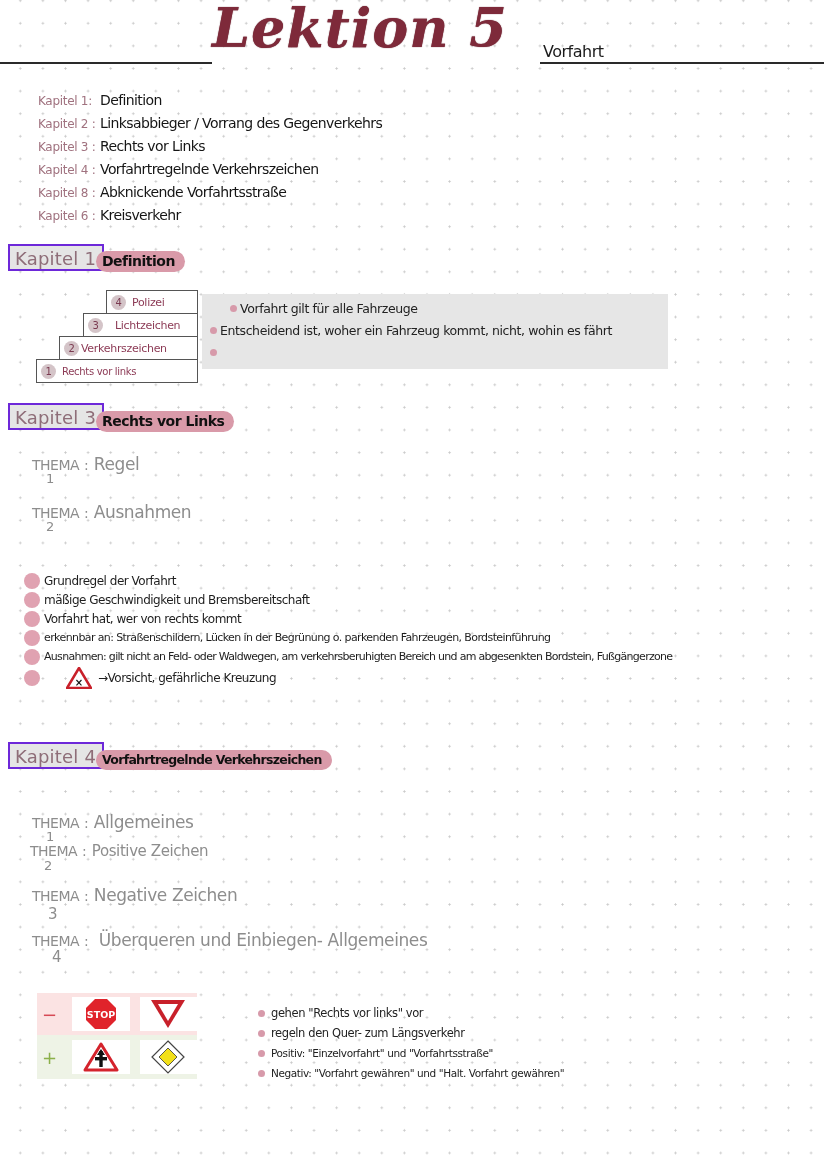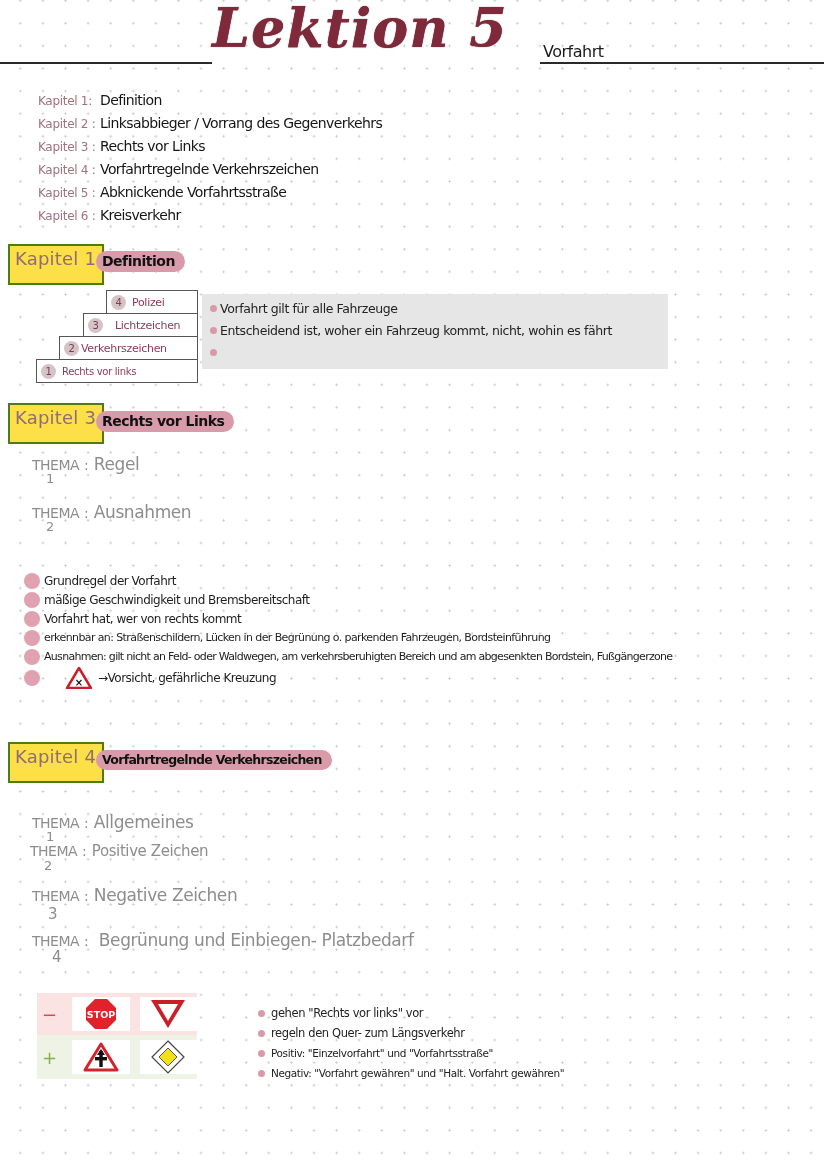--- a/index.html
+++ b/index.html
@@ -21,40 +21,40 @@
       text-shadow: 0 0 1px #5e1c28;
     }
     .title-sub { position: absolute; left: 543px; top: 42px; font-size: 16px; color: #1b1b1b; letter-spacing: -0.5px; }
     
     .toc { position: absolute; left: 38px; top: 92px; }
     .toc-row { height: 23px; display: flex; align-items: baseline; white-space: nowrap; }
     .toc-label { color: #a0727f; font-size: 12px; width: 62px; letter-spacing: -0.3px; }
     .toc-text { font-size: 14px; color: #151515; letter-spacing: -0.6px; }
     
     .chap-box {
-      position: absolute; border: 2px solid #4d7c0f; color: #8e6d78;
-      font-size: 18px; padding: 2px 6px 14px 5px; background: #fde047; letter-spacing: 0.2px;
+      position: absolute; border: 2px solid #6d28d9; color: #8e6d78;
+      font-size: 18px; padding: 2px 6px 0 5px; background: #e5e5e5; letter-spacing: 0.2px;
     }
     .chap-pill {
       position: absolute; background: #d99aa9; color: #111; border-radius: 12px;
       font-size: 14px; padding: 2px 10px 3px 6px; letter-spacing: -0.5px; font-weight: bold;
     }
     
     .stair {
       position: absolute; height: 22px; border: 1.5px solid #555; background: #fff;
       display: flex; align-items: center; font-size: 11px; color: #8c3a55; letter-spacing: -0.3px;
     }
     .num-dot {
       display: inline-block; width: 15px; height: 15px; border-radius: 50%;
       background: #d4c4c8; color: #7a3a50; font-size: 10px; text-align: center; line-height: 15px;
       margin: 0 6px 0 4px;
     }
     .gray-box { position: absolute; left: 202px; top: 294px; width: 466px; height: 75px; background: #e6e6e6; }
     .gray-box .row { display: flex; align-items: center; height: 22px; font-size: 12.5px; color: #222; letter-spacing: -0.4px; white-space: nowrap; padding-left: 8px; }
-    .gray-box .row:first-child { margin-top: 3px; }
+    .gray-box .row:first-child { margin-top: 3px; margin-left: 20px; }
     .small-dot { width: 7px; height: 7px; border-radius: 50%; background: #d79aaa; margin-right: 3px; display: inline-block; }
     
     .thema { position: absolute; color: #8d8d8d; white-space: nowrap; text-align: right; }
     .thema .kw { font-size: 14px; letter-spacing: -0.5px; }
     .thema .colon { margin: 0 5px; font-size: 14px; }
     .thema .val { font-size: 17px; letter-spacing: -0.4px; }
     .thema .num { position: absolute; left: 14px; top: 17px; font-size: 13px; }
     
     .blist { position: absolute; left: 24px; top: 571px; }
     .blist .row { display: flex; align-items: center; height: 19px; white-space: nowrap; }
@@ -91,21 +91,21 @@
     </div>
   <div class="toc-row">
       <span class="toc-label">Kapitel 3 :</span>
       <span class="toc-text">Rechts vor Links</span>
     </div>
   <div class="toc-row">
       <span class="toc-label">Kapitel 4 :</span>
       <span class="toc-text">Vorfahrtregelnde Verkehrszeichen</span>
     </div>
   <div class="toc-row">
-      <span class="toc-label">Kapitel 5 :</span>
+      <span class="toc-label">Kapitel 8 :</span>
       <span class="toc-text">Abknickende Vorfahrtsstraße</span>
     </div>
   <div class="toc-row">
       <span class="toc-label">Kapitel 6 :</span>
       <span class="toc-text">Kreisverkehr</span>
     </div>
 </div>
 
 <div class="chap-box" style="left:8px;top:244px;">Kapitel 1</div>
 <div class="chap-pill" style="left:96px;top:251px;">Definition</div>
@@ -195,21 +195,21 @@
 </div>
 <div class="thema" style="left:30px;top:841px;">
   <span class="kw">THEMA</span><span class="colon">:</span><span class="val" style="font-size:15px">Positive Zeichen</span>
   <span class="num">2</span>
 </div>
 <div class="thema" style="left:32px;top:885px;">
   <span class="kw">THEMA</span><span class="colon">:</span><span class="val">Negative Zeichen</span>
   <span class="num" style="left:16px;top:20px;font-size:15px">3</span>
 </div>
 <div class="thema" style="left:32px;top:930px;">
-  <span class="kw">THEMA</span><span class="colon" style="margin-right:10px">:</span><span class="val">Begrünung und Einbiegen- Platzbedarf</span>
+  <span class="kw">THEMA</span><span class="colon" style="margin-right:10px">:</span><span class="val">Überqueren und Einbiegen- Allgemeines</span>
   <span class="num" style="left:20px;top:18px;font-size:15px">4</span>
 </div>
 
 <div class="signs">
   <div class="srow neg">
     <span class="sym" style="color:#d64a55;">−</span>
     <span class="sign-tile">
       <svg width="32" height="32" viewBox="0 0 32 32">
           <polygon points="10,1 22,1 31,10 31,22 22,31 10,31 1,22 1,10" fill="#e0232b"></polygon>
           <text x="16" y="20" font-size="9.5" font-weight="bold" text-anchor="middle" fill="#fff" font-family="DejaVu Sans, sans-serif">STOP</text>

